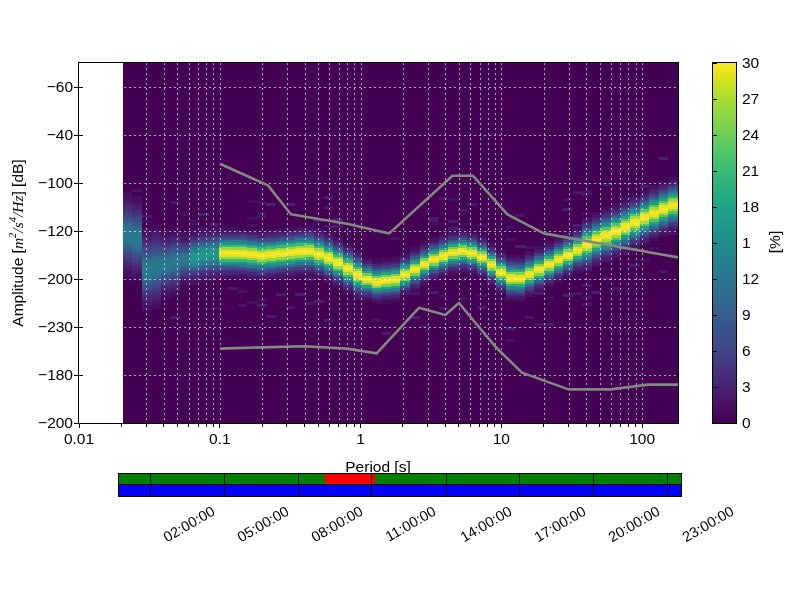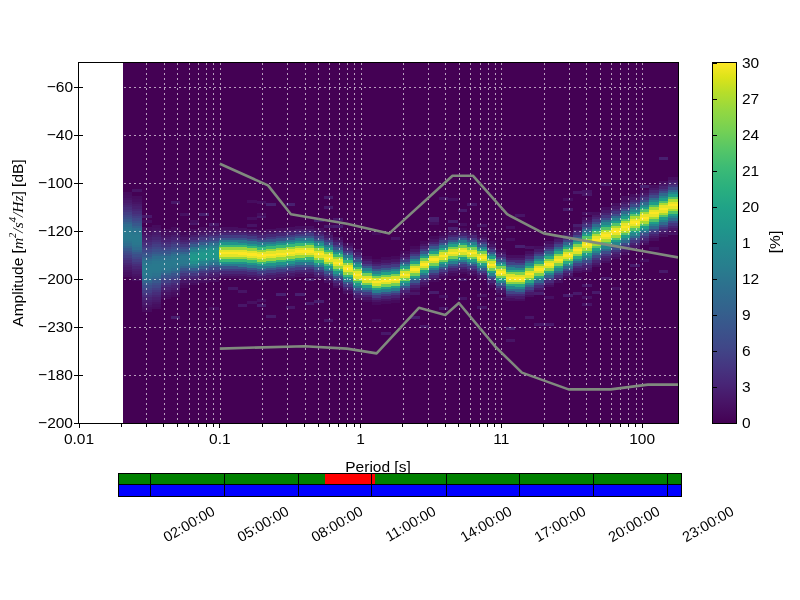--- a/index.html
+++ b/index.html
@@ -1536,21 +1536,21 @@
         <div class="ytickmark" style="top: 359.5px;"></div>
         <div class="ytickmark inner" style="top: 359.5px;"></div>
       </div>
     <div id="xtick-layer">
         <div class="xtick" style="left: 0px;">0.01</div>
         <div class="xtickmark" style="left: -0.5px; top: 360px;"></div>
         <div class="xtick" style="left: 140.8px;">0.1</div>
         <div class="xtickmark" style="left: 140.3px; top: 360px;"></div>
         <div class="xtick" style="left: 281.5px;">1</div>
         <div class="xtickmark" style="left: 281px; top: 360px;"></div>
-        <div class="xtick" style="left: 422.3px;">11</div>
+        <div class="xtick" style="left: 422.3px;">10</div>
         <div class="xtickmark" style="left: 421.8px; top: 360px;"></div>
         <div class="xtick" style="left: 563.1px;">100</div>
         <div class="xtickmark" style="left: 562.6px; top: 360px;"></div>
         <div class="xminor" style="left: 41.9px; top: 360px;"></div>
         <div class="xminor" style="left: 66.7px; top: 360px;"></div>
         <div class="xminor" style="left: 84.2px; top: 360px;"></div>
         <div class="xminor" style="left: 97.9px; top: 360px;"></div>
         <div class="xminor" style="left: 109px; top: 360px;"></div>
         <div class="xminor" style="left: 118.5px; top: 360px;"></div>
         <div class="xminor" style="left: 126.6px; top: 360px;"></div>
@@ -1590,21 +1590,21 @@
         <div class="cbtick" style="top: 324px;">3</div>
         <div class="cbtickmark" style="top: 323.5px;"></div>
         <div class="cbtick" style="top: 288px;">6</div>
         <div class="cbtickmark" style="top: 287.5px;"></div>
         <div class="cbtick" style="top: 252px;">9</div>
         <div class="cbtickmark" style="top: 251.5px;"></div>
         <div class="cbtick" style="top: 216px;">12</div>
         <div class="cbtickmark" style="top: 215.5px;"></div>
         <div class="cbtick" style="top: 180px;">1</div>
         <div class="cbtickmark" style="top: 179.5px;"></div>
-        <div class="cbtick" style="top: 144px;">20</div>
+        <div class="cbtick" style="top: 144px;">18</div>
         <div class="cbtickmark" style="top: 143.5px;"></div>
         <div class="cbtick" style="top: 108px;">21</div>
         <div class="cbtickmark" style="top: 107.5px;"></div>
         <div class="cbtick" style="top: 72px;">24</div>
         <div class="cbtickmark" style="top: 71.5px;"></div>
         <div class="cbtick" style="top: 36px;">27</div>
         <div class="cbtickmark" style="top: 35.5px;"></div>
         <div class="cbtick" style="top: 0px;">30</div>
         <div class="cbtickmark" style="top: -0.5px;"></div>
       </div>

